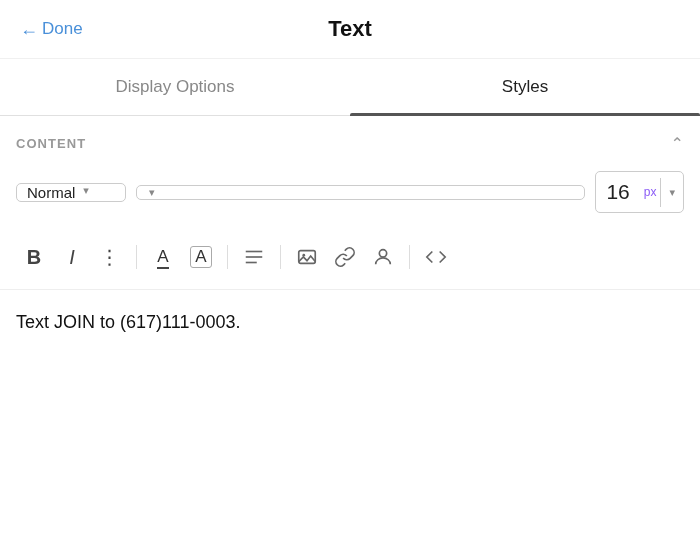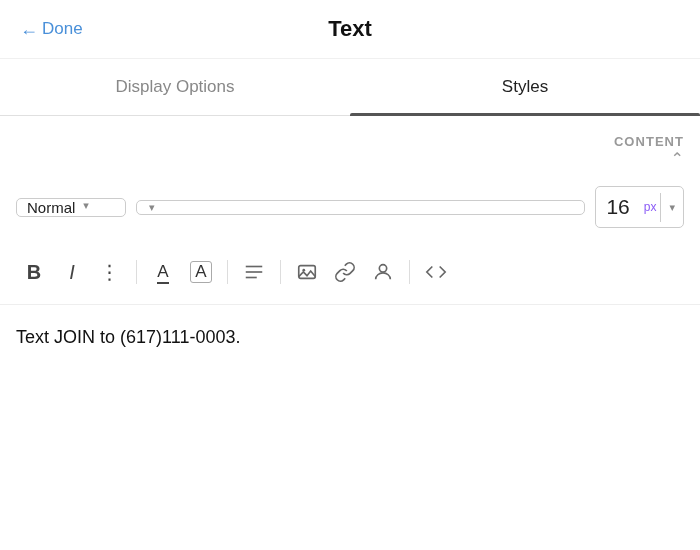--- a/index.html
+++ b/index.html
@@ -67,24 +67,23 @@
       left: 0;
       right: 0;
       height: 3px;
       background: #555;
       border-radius: 2px 2px 0 0;
     }
 
     
     .section-header {
       display: flex;
-      align-items: flex-end;
+      align-items: center;
       justify-content: space-between;
       padding: 18px 16px 14px 16px;
-      flex-direction: column;
     }
     .section-label {
       font-size: 13px;
       font-weight: 600;
       color: #999;
       letter-spacing: 0.08em;
       text-transform: uppercase;
     }
     .chevron-up {
       color: #999;

